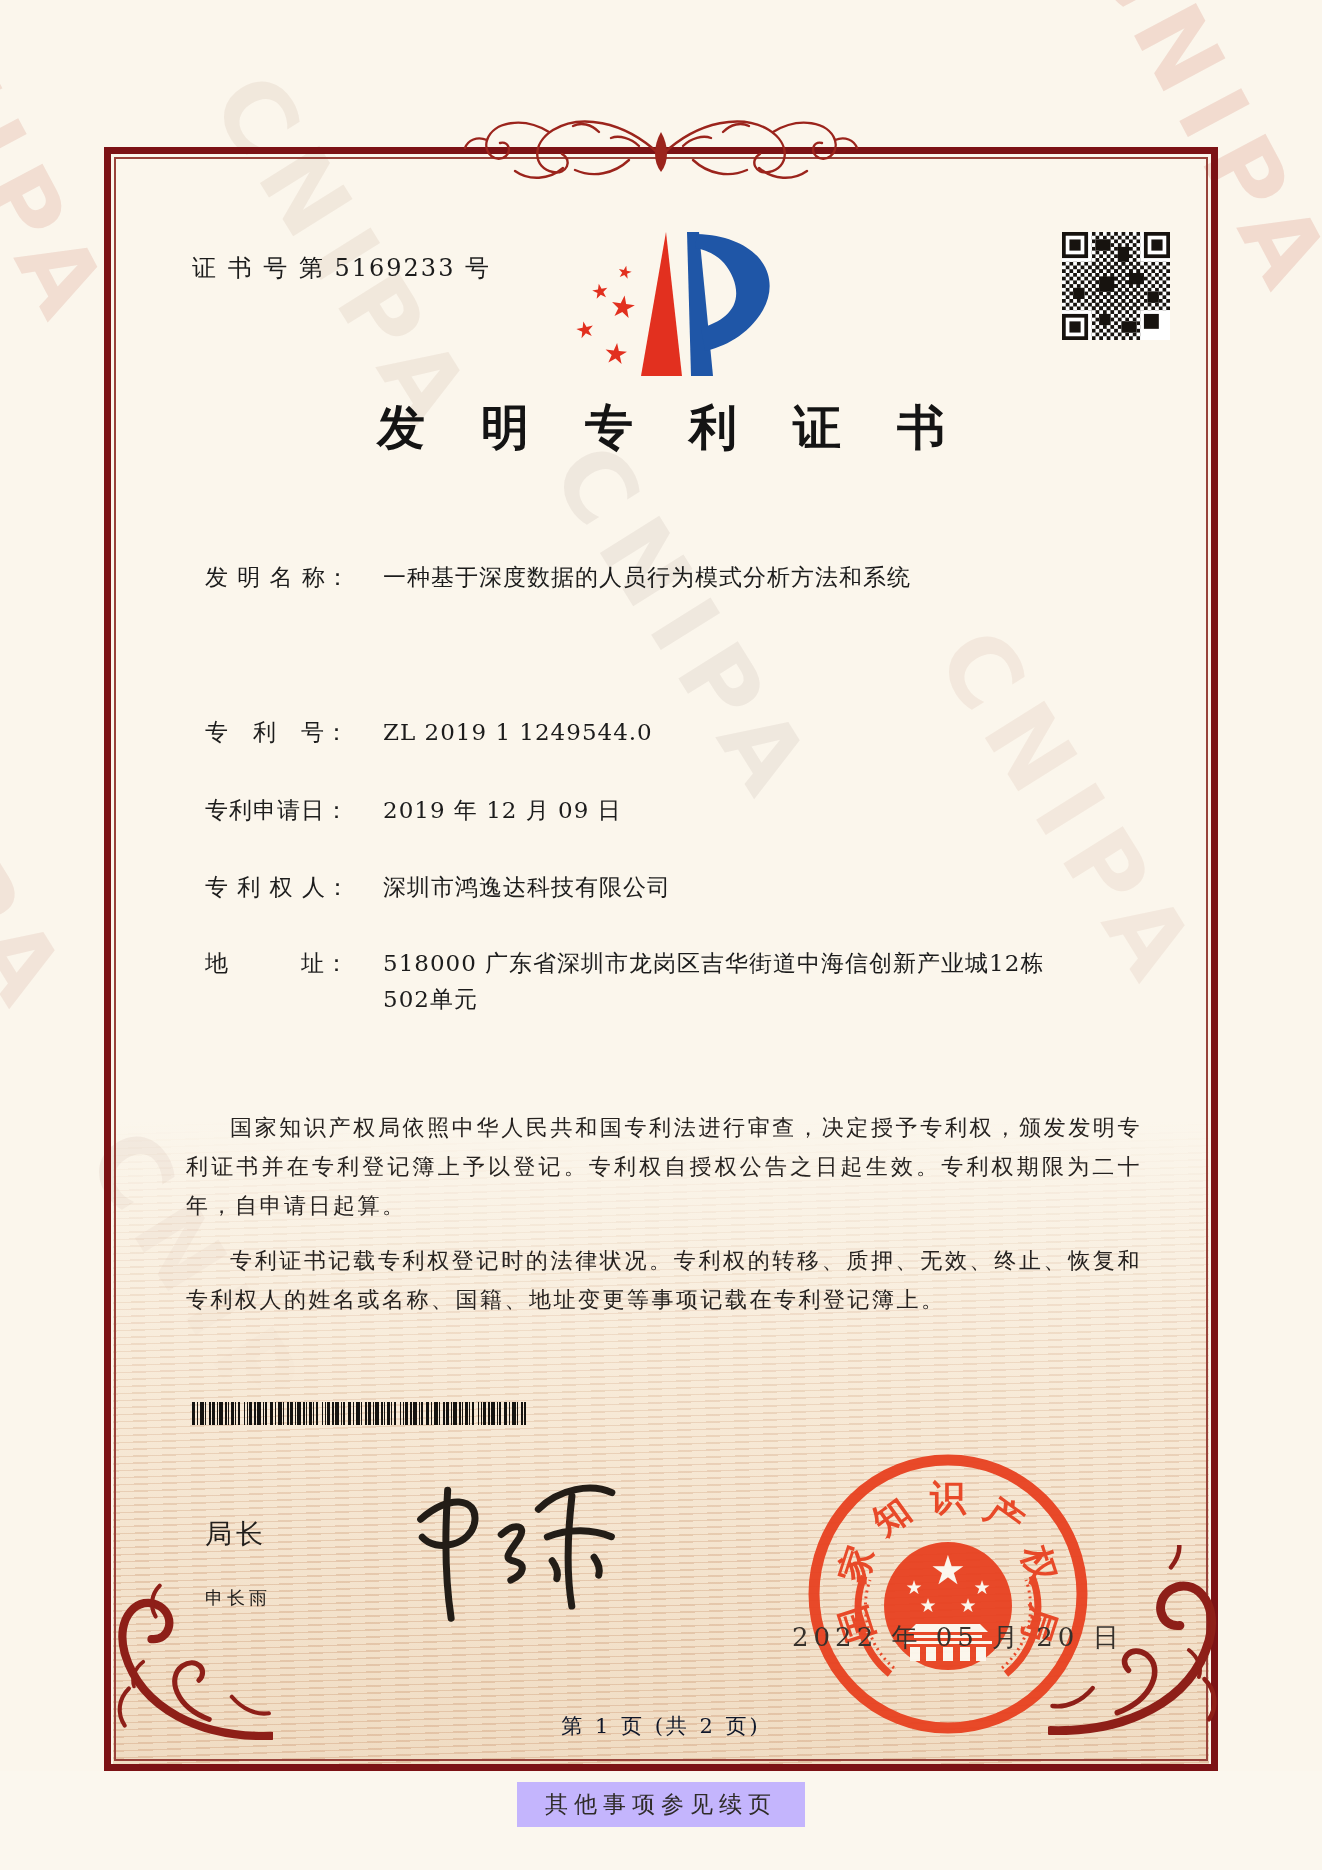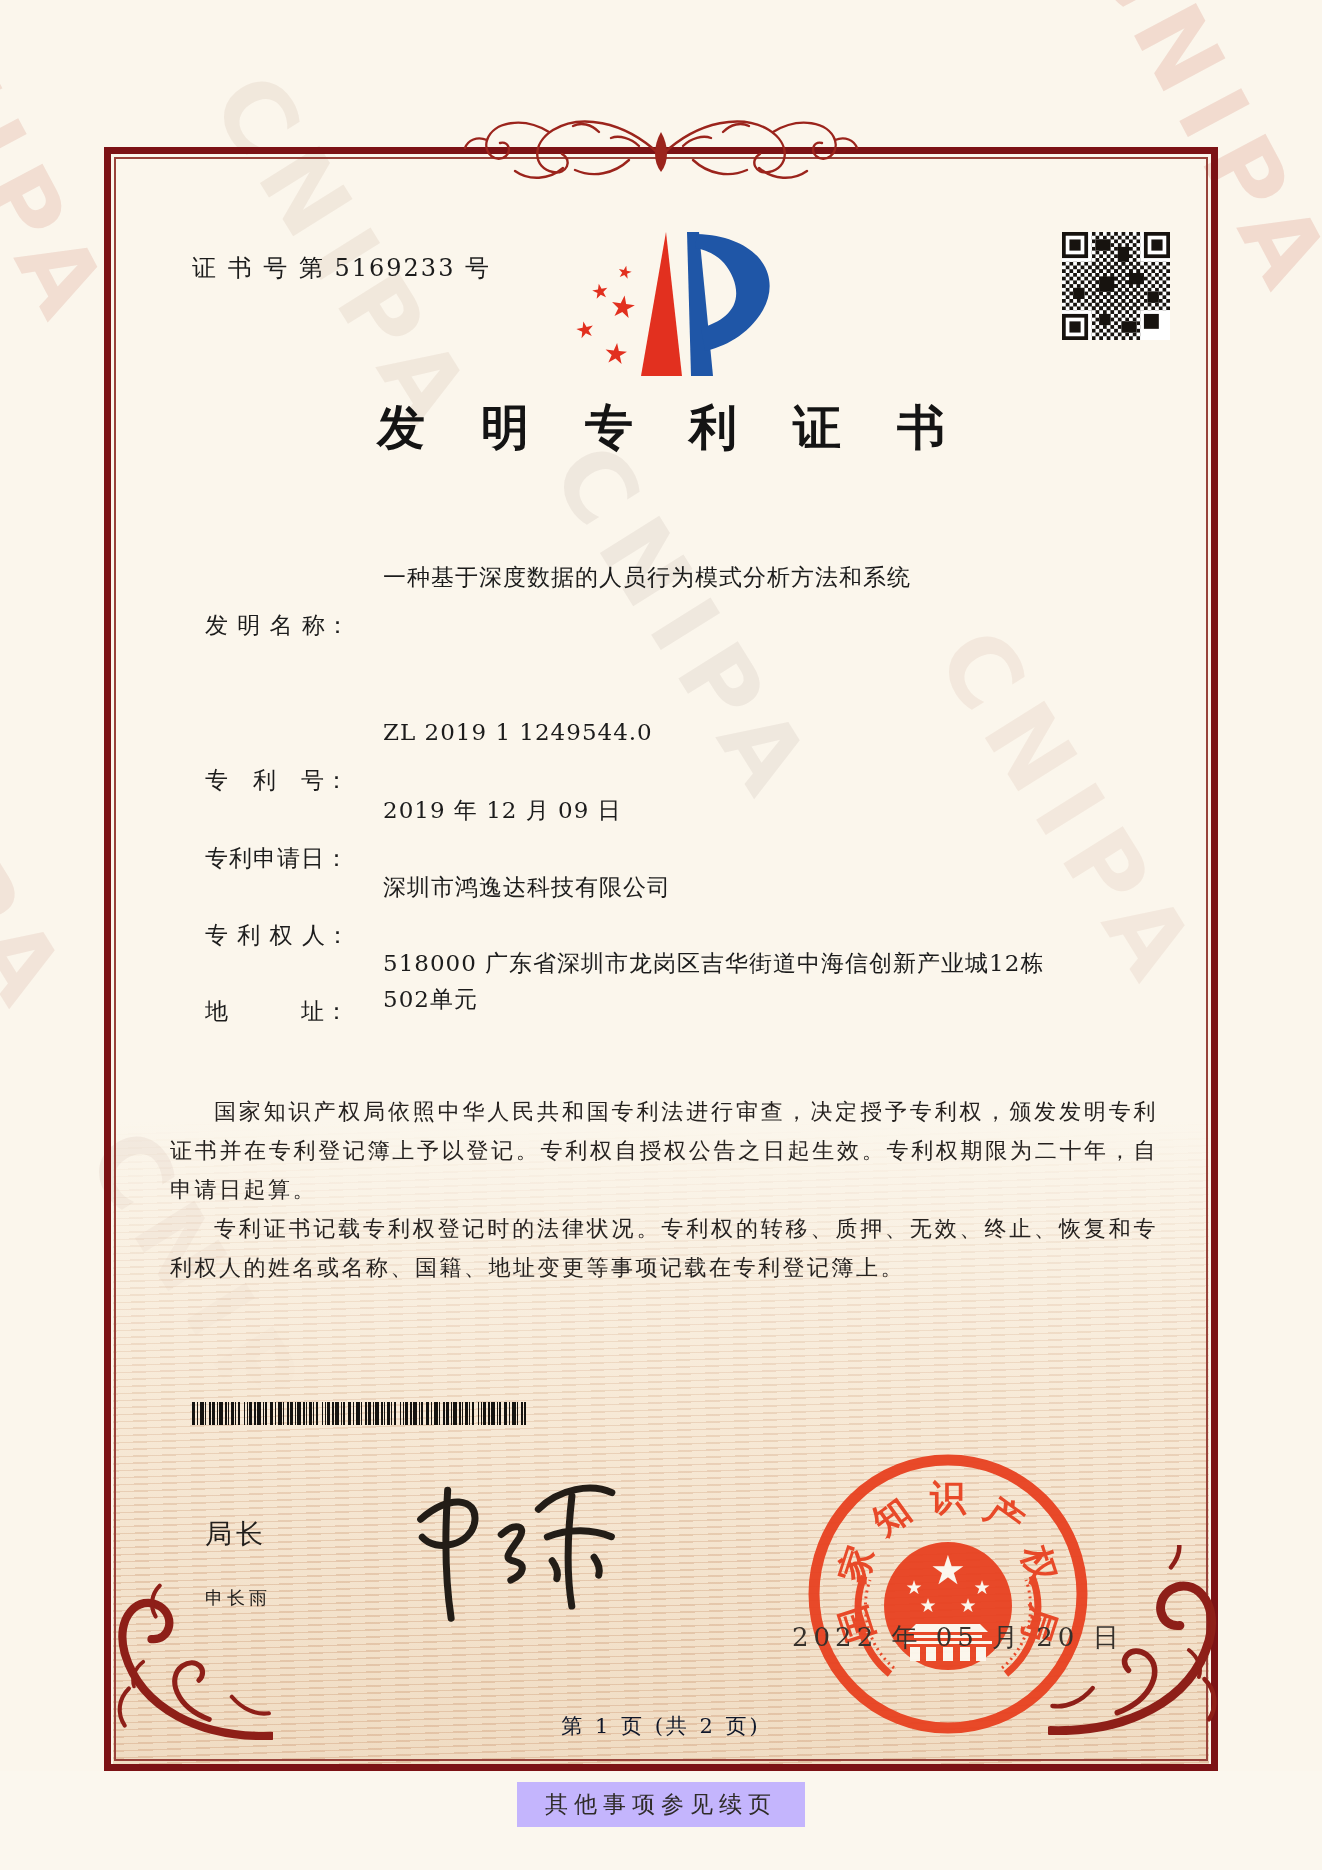--- a/index.html
+++ b/index.html
@@ -42,28 +42,28 @@
   
   .cert-no{ position:absolute; left:192px; top:252px; font-size:24px; letter-spacing:2px; white-space:pre; }
   .logo{ position:absolute; left:545px; top:216px; }
   .qr{ position:absolute; left:1062px; top:232px; }
   .title{
     position:absolute; left:104px; top:396px; width:1114px; text-align:center;
     font-size:48px; font-weight:bold; letter-spacing:56px; text-indent:56px; color:#141414;
   }
   
   .row{ position:absolute; left:205px; font-size:23px; letter-spacing:1px; line-height:1.55; }
-  .flabel{ display:inline-block; min-width:172px; white-space:pre; vertical-align:top;margin-top:48px; }
+  .flabel{ display:inline-block; min-width:172px; white-space:pre; vertical-align:top; }
   .fvalue{ display:inline-block; margin-left:6px; vertical-align:top; }
   .fvalue.addr{ width:690px; }
   .grant2{ position:absolute; left:495px; top:0; white-space:nowrap; }
   .grant2 .flabel{ min-width:auto; }
   
   .paras{ position:absolute; left:170px; top:1092px; width:988px; }
-  .paras p{ margin:0; font-size:22px; line-height:39px; letter-spacing:2.5px; text-indent:2em; text-align:justify; color:#262220; }
+  .paras p{ margin:16px; font-size:22px; line-height:39px; letter-spacing:2.5px; text-indent:2em; text-align:justify; color:#262220; }
   
   .barcode{ position:absolute; left:192px; top:1402px; }
   .dir-title{ position:absolute; left:205px; top:1516px; font-family:"DejaVu Sans","Liberation Sans",sans-serif; font-size:27px; letter-spacing:4px; color:#23201d; }
   .dir-name { position:absolute; left:205px; top:1586px; font-family:Liberation Sans, sans-serif; font-size:18px; letter-spacing:4px; color:#23201d; }
   .sig{ position:absolute; left:398px; top:1476px; transform:rotate(-2deg); }
   .seal{ position:absolute; left:802px; top:1448px; opacity:.94; }
   .seal-date{
     position:absolute; left:792px; top:1620px; width:300px; text-align:center;
     font-size:26px; letter-spacing:5px; color:#36312c; white-space:nowrap;
   }

